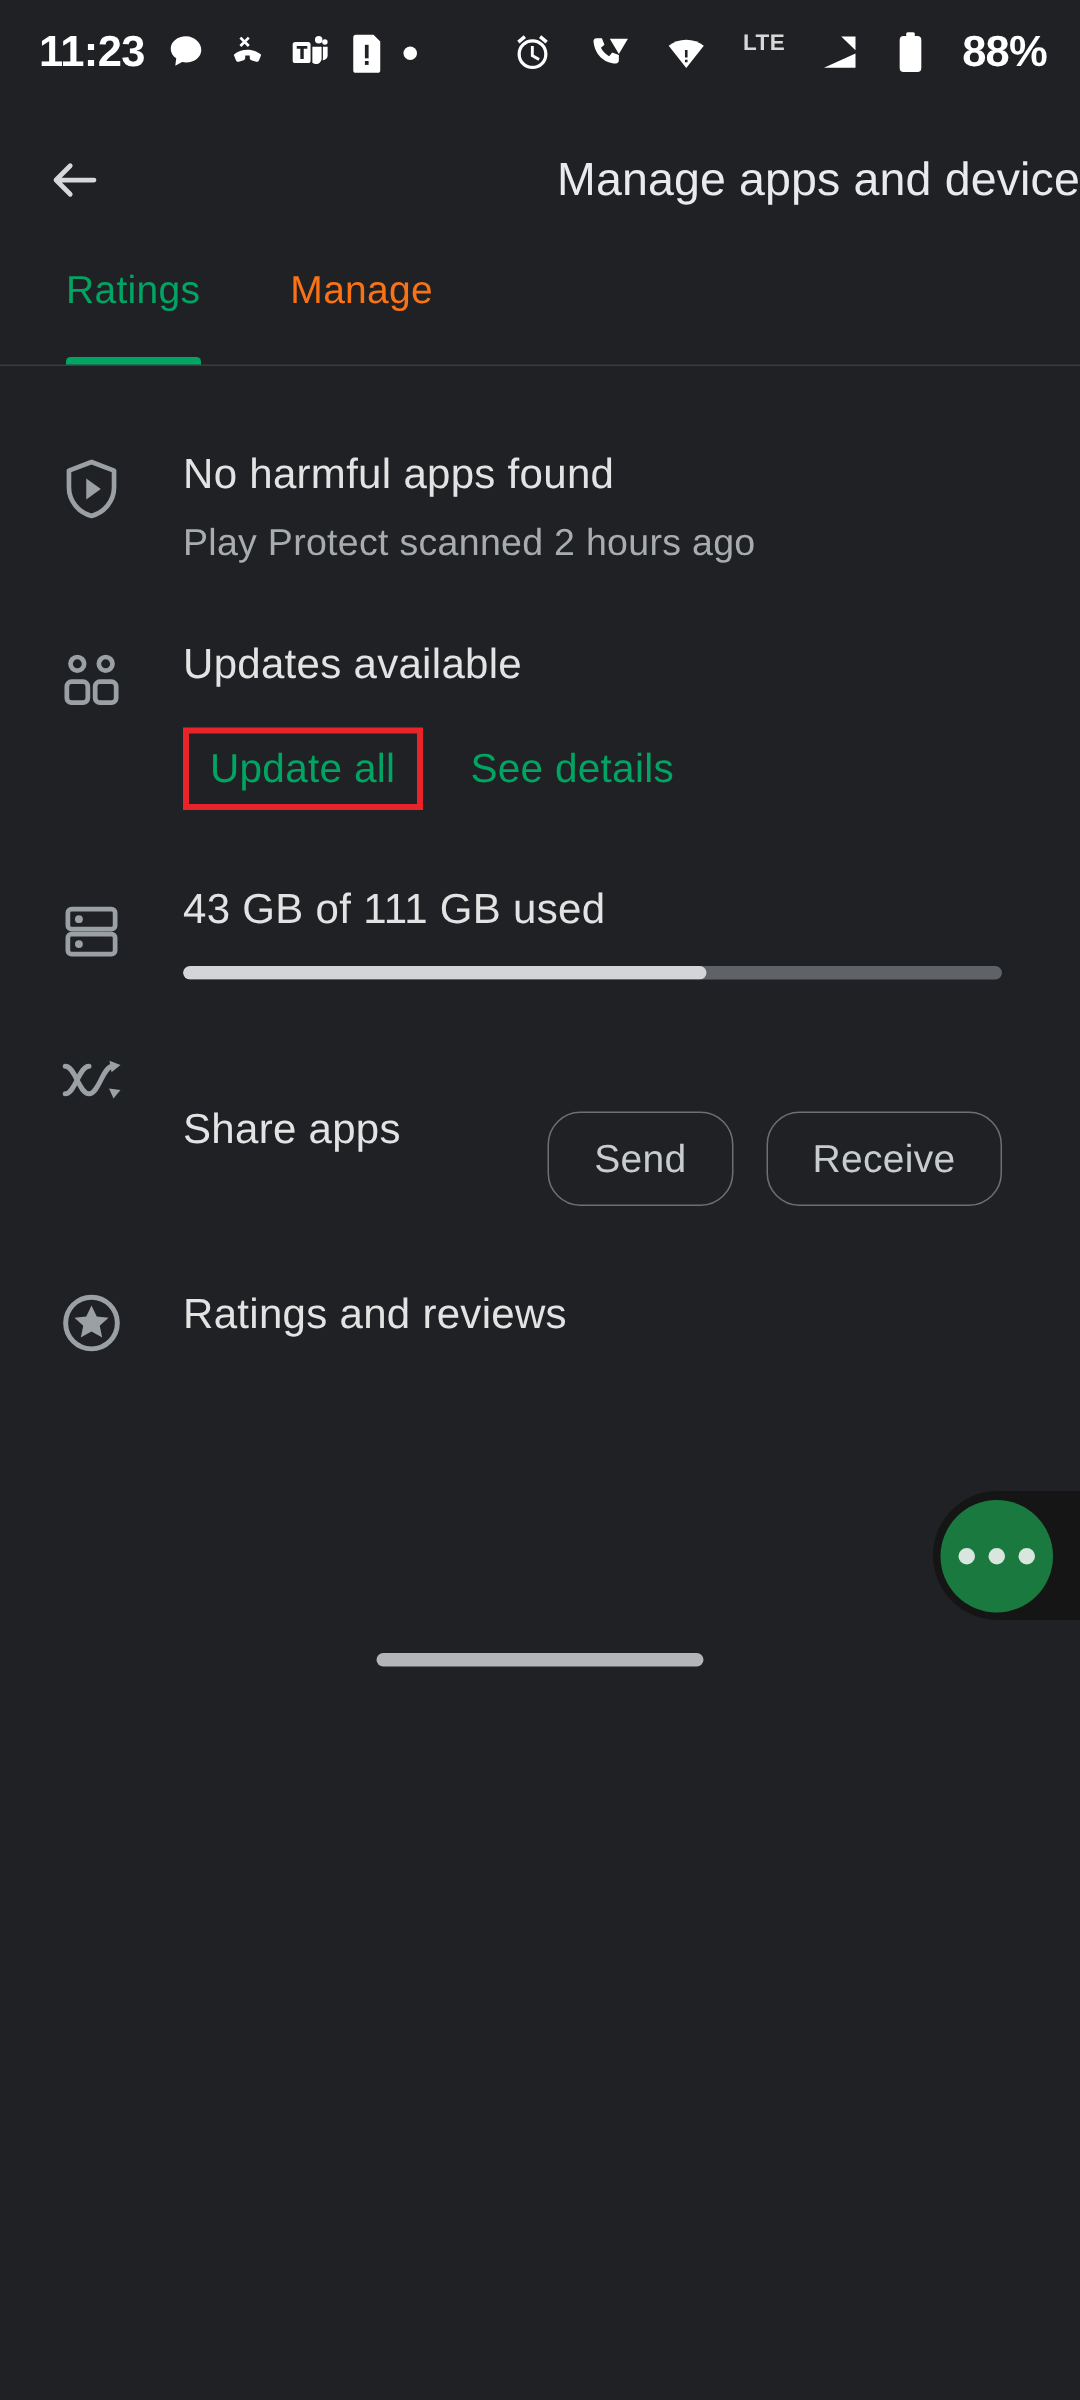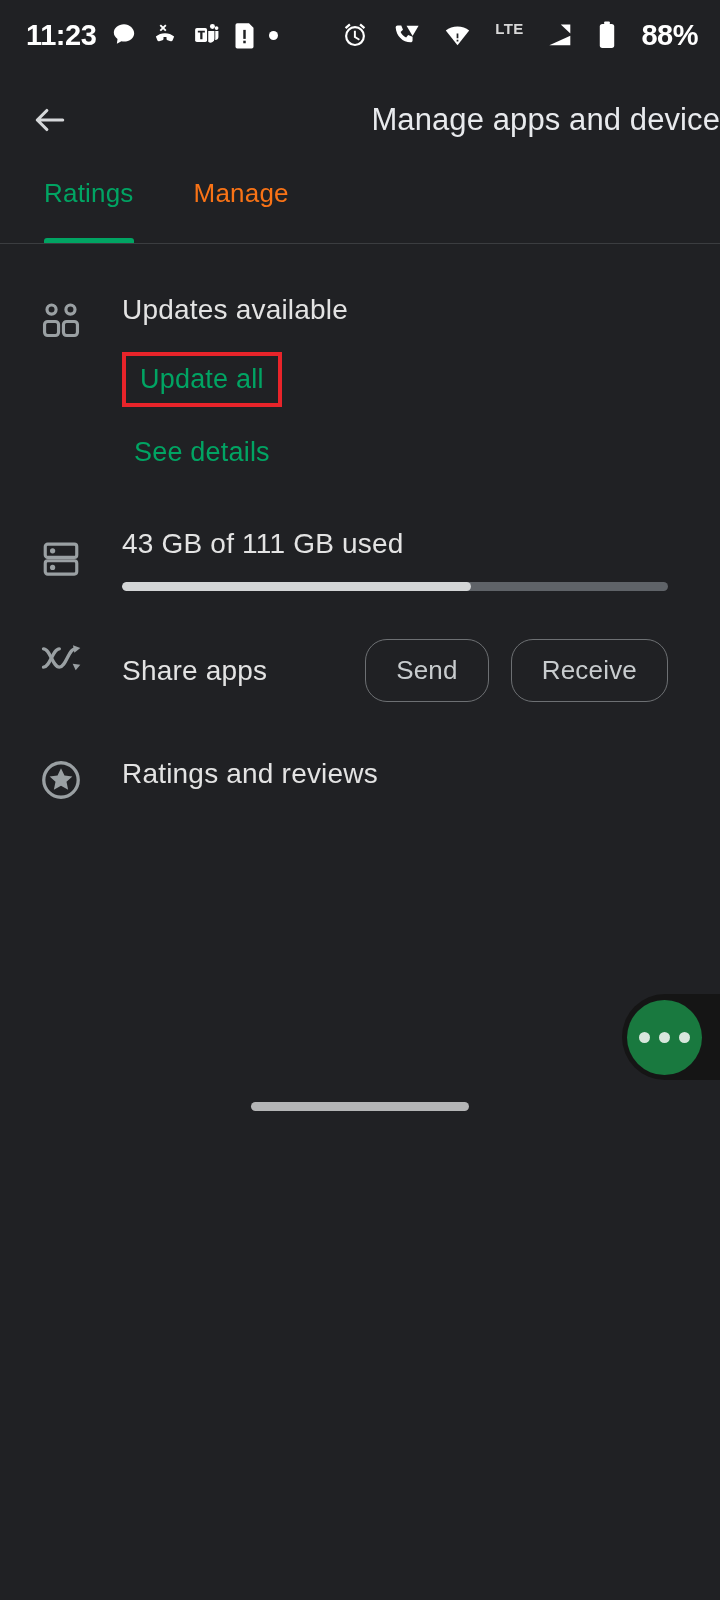--- a/index.html
+++ b/index.html
@@ -56,40 +56,40 @@
   .row-sub { color:#a8acae; font-size:25px; letter-spacing:0.2px; }
 
   
   .rp-protect { padding-top:56px; }
   .rp-protect .row-sub { margin-top:16px; }
 
   
   .rp-updates { padding-top:50px; }
   .upd-pending { display:flex; align-items:center; gap:18px; margin-top:14px; }
   .upd-pending .row-sub { color:#bdc1c3; }
-  .upd-actions { display:flex; align-items:flex-start; margin-top:26px; gap:20px;flex-direction:column; }
+  .upd-actions { display:flex; align-items:center; margin-top:26px; gap:20px; }
   .link-btn { color:#01a463; font-size:27px; font-weight:500; letter-spacing:0.2px;
               cursor:pointer; padding:10px 12px; }
   .link-btn.highlight { border:4px solid #e8242a; padding:8px 14px; }
 
   
   .rp-storage { padding-top:50px; }
   .rp-storage .row-icon { padding-top:10px; }
   .progress-track { margin-top:22px; width:546px; height:9px; border-radius:5px;
                     background:#5f6368; overflow:hidden; }
   .progress-fill { height:100%; background:#d3d5d6; border-radius:5px; }
 
   
   .rp-share { padding-top:48px; align-items:flex-start; }
   .rp-share .row-body { display:flex; align-items:center; }
   .share-label { color:#e3e3e3; font-size:28px; letter-spacing:0.2px; flex:1; }
   .outline-btn { border:1.5px solid #6d7073; border-radius:22px; color:#c8ccce;
                  font-size:26px; padding:15px 30px; background:transparent;
                  cursor:pointer; font-family:"Liberation Sans", sans-serif;
-                 letter-spacing:0.2px; }
+                 letter-spacing:0.2px;margin-top:40px; }
   .share-btns { display:flex; gap:22px; margin-right:28px; }
 
   
   .rp-ratings { padding-top:56px; }
   .rp-ratings .row-icon { padding-top:0; }
 
   
   .fab-wrap { position:absolute; top:994px; left:622px; width:98px; height:86px;
               background:#151515; border-radius:50px 0 0 50px; }
   .fab { position:absolute; top:6px; left:5px; width:75px; height:75px;
@@ -185,20 +185,32 @@
       <span class="tab-underline"></span>
     </div>
     <div class="tab inactive" style="margin-left:60px;">
       <span class="tab-label">Manage</span>
     </div>
   </div>
   <div class="tabs-divider"></div>
 
   <div class="content">
 
+    <div class="row rp-protect">
+      <div class="row-icon">
+        <svg width="44" height="44" viewBox="0 0 24 24">
+          <path fill="none" stroke="#9aa0a3" stroke-width="1.7" stroke-linejoin="round" d="M12 2.2 3.8 5.3v6.1c0 5 3.5 9.2 8.2 10.4 4.7-1.2 8.2-5.4 8.2-10.4V5.3z"></path>
+          <path fill="#9aa0a3" d="M10.1 8.2 15.4 12l-5.3 3.8z"></path>
+        </svg>
+      </div>
+      <div class="row-body">
+        <div class="row-title">No harmful apps found</div>
+        <div class="row-sub">Play Protect scanned 2 hours ago</div>
+      </div>
+    </div>
 
     <div class="row rp-updates">
       <div class="row-icon">
         <svg width="42" height="42" viewBox="0 0 24 24">
           <circle cx="6.6" cy="6.6" r="2.6" fill="none" stroke="#9aa0a3" stroke-width="1.8"></circle>
           <circle cx="17.4" cy="6.6" r="2.6" fill="none" stroke="#9aa0a3" stroke-width="1.8"></circle>
           <rect x="2.6" y="13.4" width="8" height="8" rx="1.8" fill="none" stroke="#9aa0a3" stroke-width="1.8"></rect>
           <rect x="13.4" y="13.4" width="8" height="8" rx="1.8" fill="none" stroke="#9aa0a3" stroke-width="1.8"></rect>
         </svg>
       </div>

